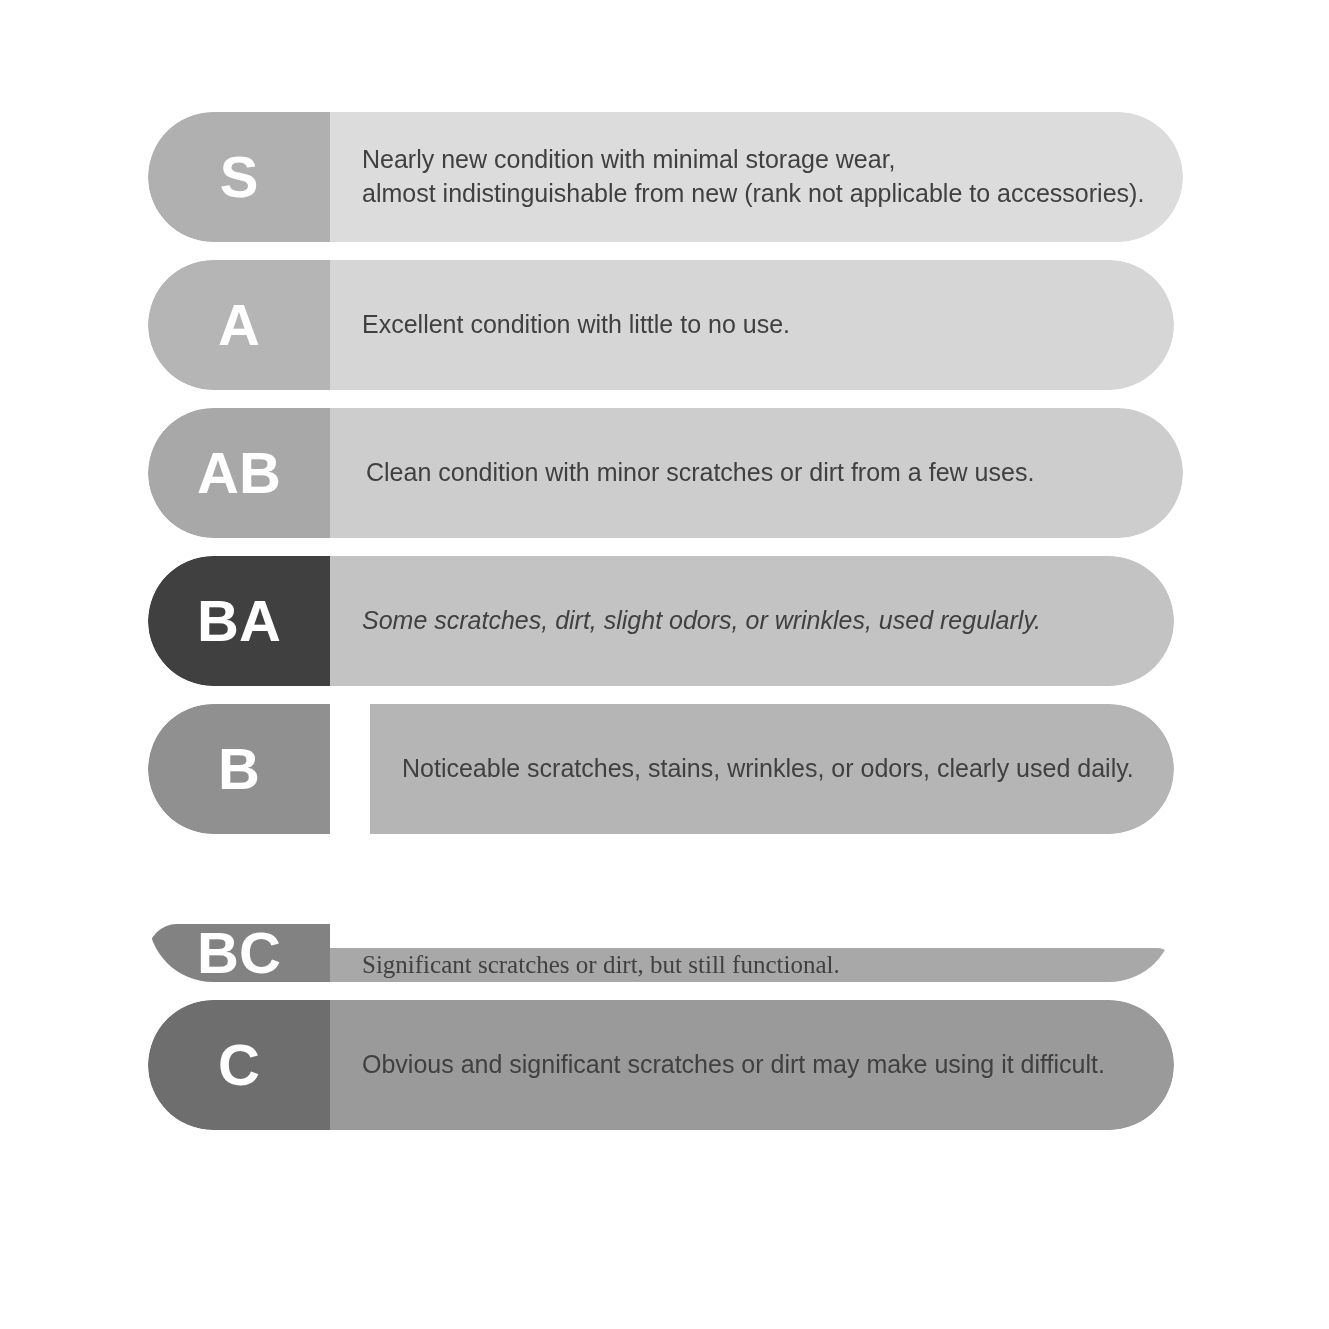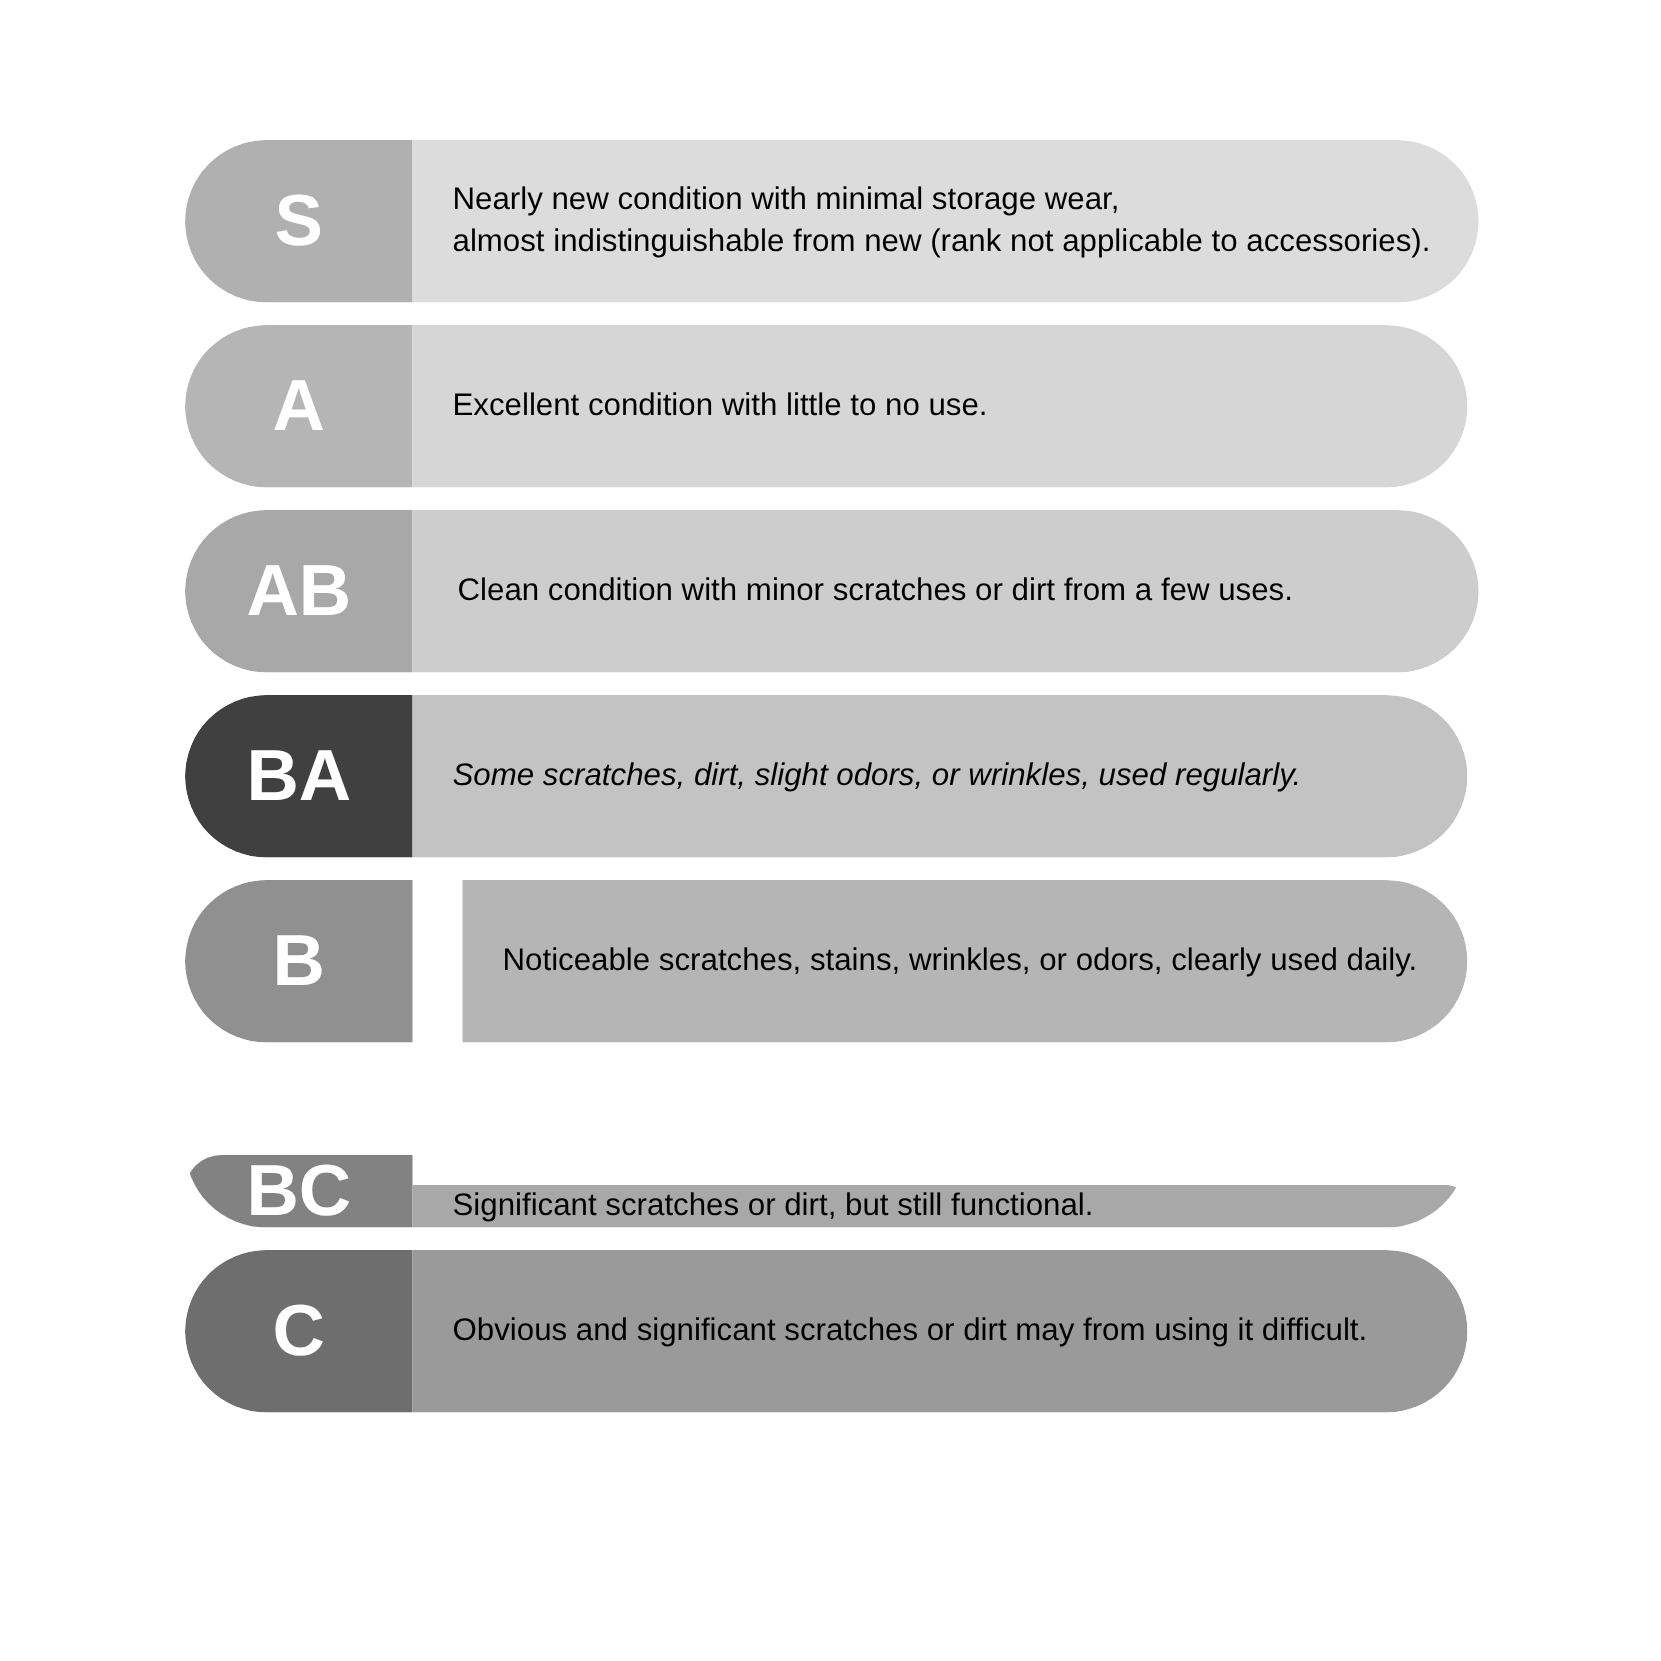--- a/index.html
+++ b/index.html
@@ -39,21 +39,21 @@
     letter-spacing: 0px;
     line-height: 1;
     border-top-left-radius: 65px;
     border-bottom-left-radius: 65px;
   }
   .grade-desc {
     flex: 1 1 auto;
     display: flex;
     align-items: center;
     padding: 0 30px 0 32px;
-    color: #000000;
+    color: #404040;
     font-size: 25px;
     line-height: 1.35;
     white-space: pre-line;
     border-top-right-radius: 65px;
     border-bottom-right-radius: 65px;
   }
   
   .grade-row.w0 { width: 1035px; }
   .grade-row.w1 { width: 1026px; }
   .grade-row.w2 { width: 1035px; }
@@ -88,21 +88,21 @@
     <div class="grade-desc" style="background: rgb(195, 195, 195); font-style: italic;">Some scratches, dirt, slight odors, or wrinkles, used regularly.</div>
   </div>
 
   <div class="grade-row w4">
     <div class="grade-badge" style="background: rgb(144, 144, 144);">B</div>
     <div class="grade-desc" style="background: rgb(181, 181, 181); margin-left: 40px;">Noticeable scratches, stains, wrinkles, or odors, clearly used daily.</div>
   </div>
 
   <div class="grade-row w5">
     <div class="grade-badge" style="background: rgb(130, 130, 130);">BC</div>
-    <div class="grade-desc" style="background: rgb(168, 168, 168);">Significant scratches or dirt, but still functional.</div>
+    <div class="grade-desc" style="background: rgb(168, 168, 168); font-family: Liberation Serif, serif;">Significant scratches or dirt, but still functional.</div>
   </div>
 
   <div class="grade-row w6">
     <div class="grade-badge" style="background: rgb(110, 110, 110);">C</div>
-    <div class="grade-desc" style="background: rgb(154, 154, 154);">Obvious and significant scratches or dirt may from using it difficult.</div>
+    <div class="grade-desc" style="background: rgb(154, 154, 154);">Obvious and significant scratches or dirt may make using it difficult.</div>
   </div>
 
 </div>
 
 </body></html>

